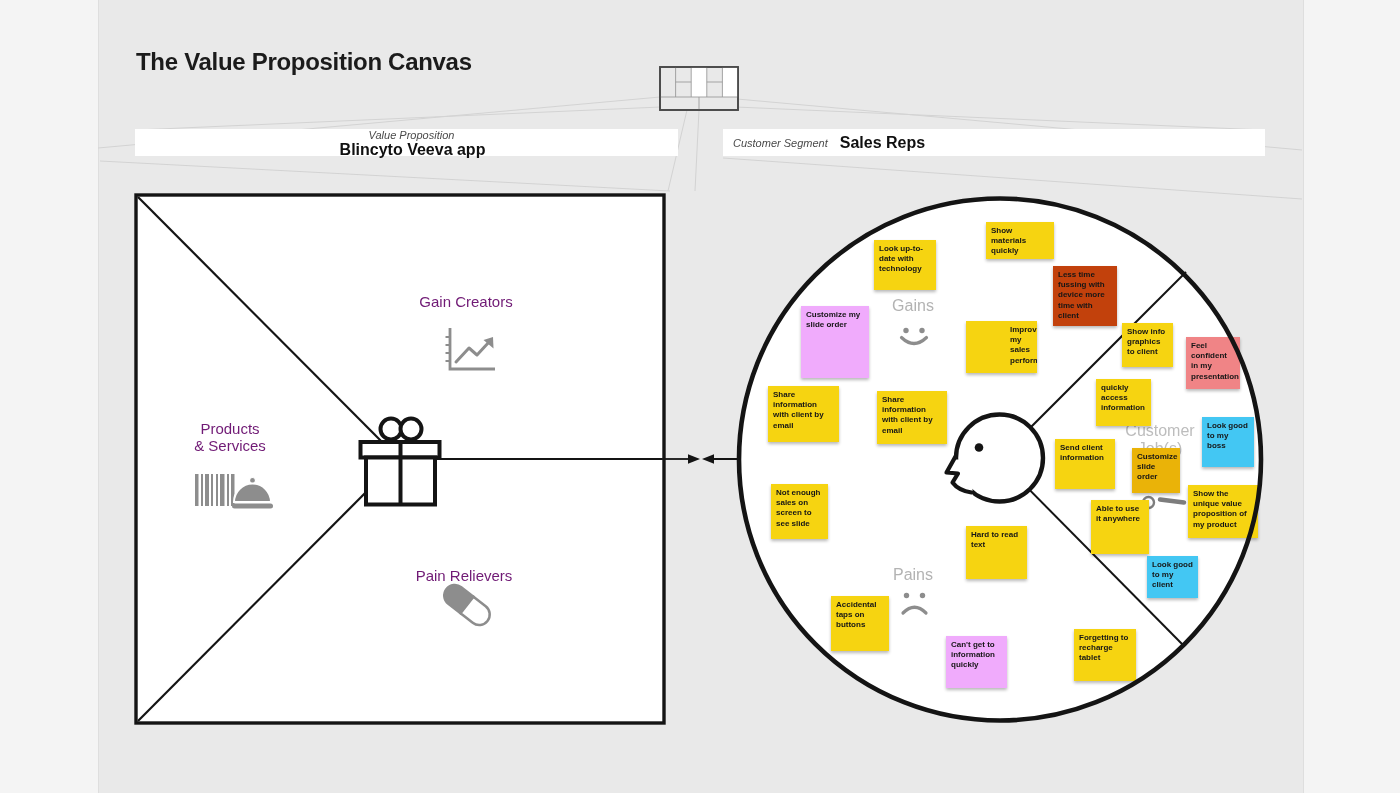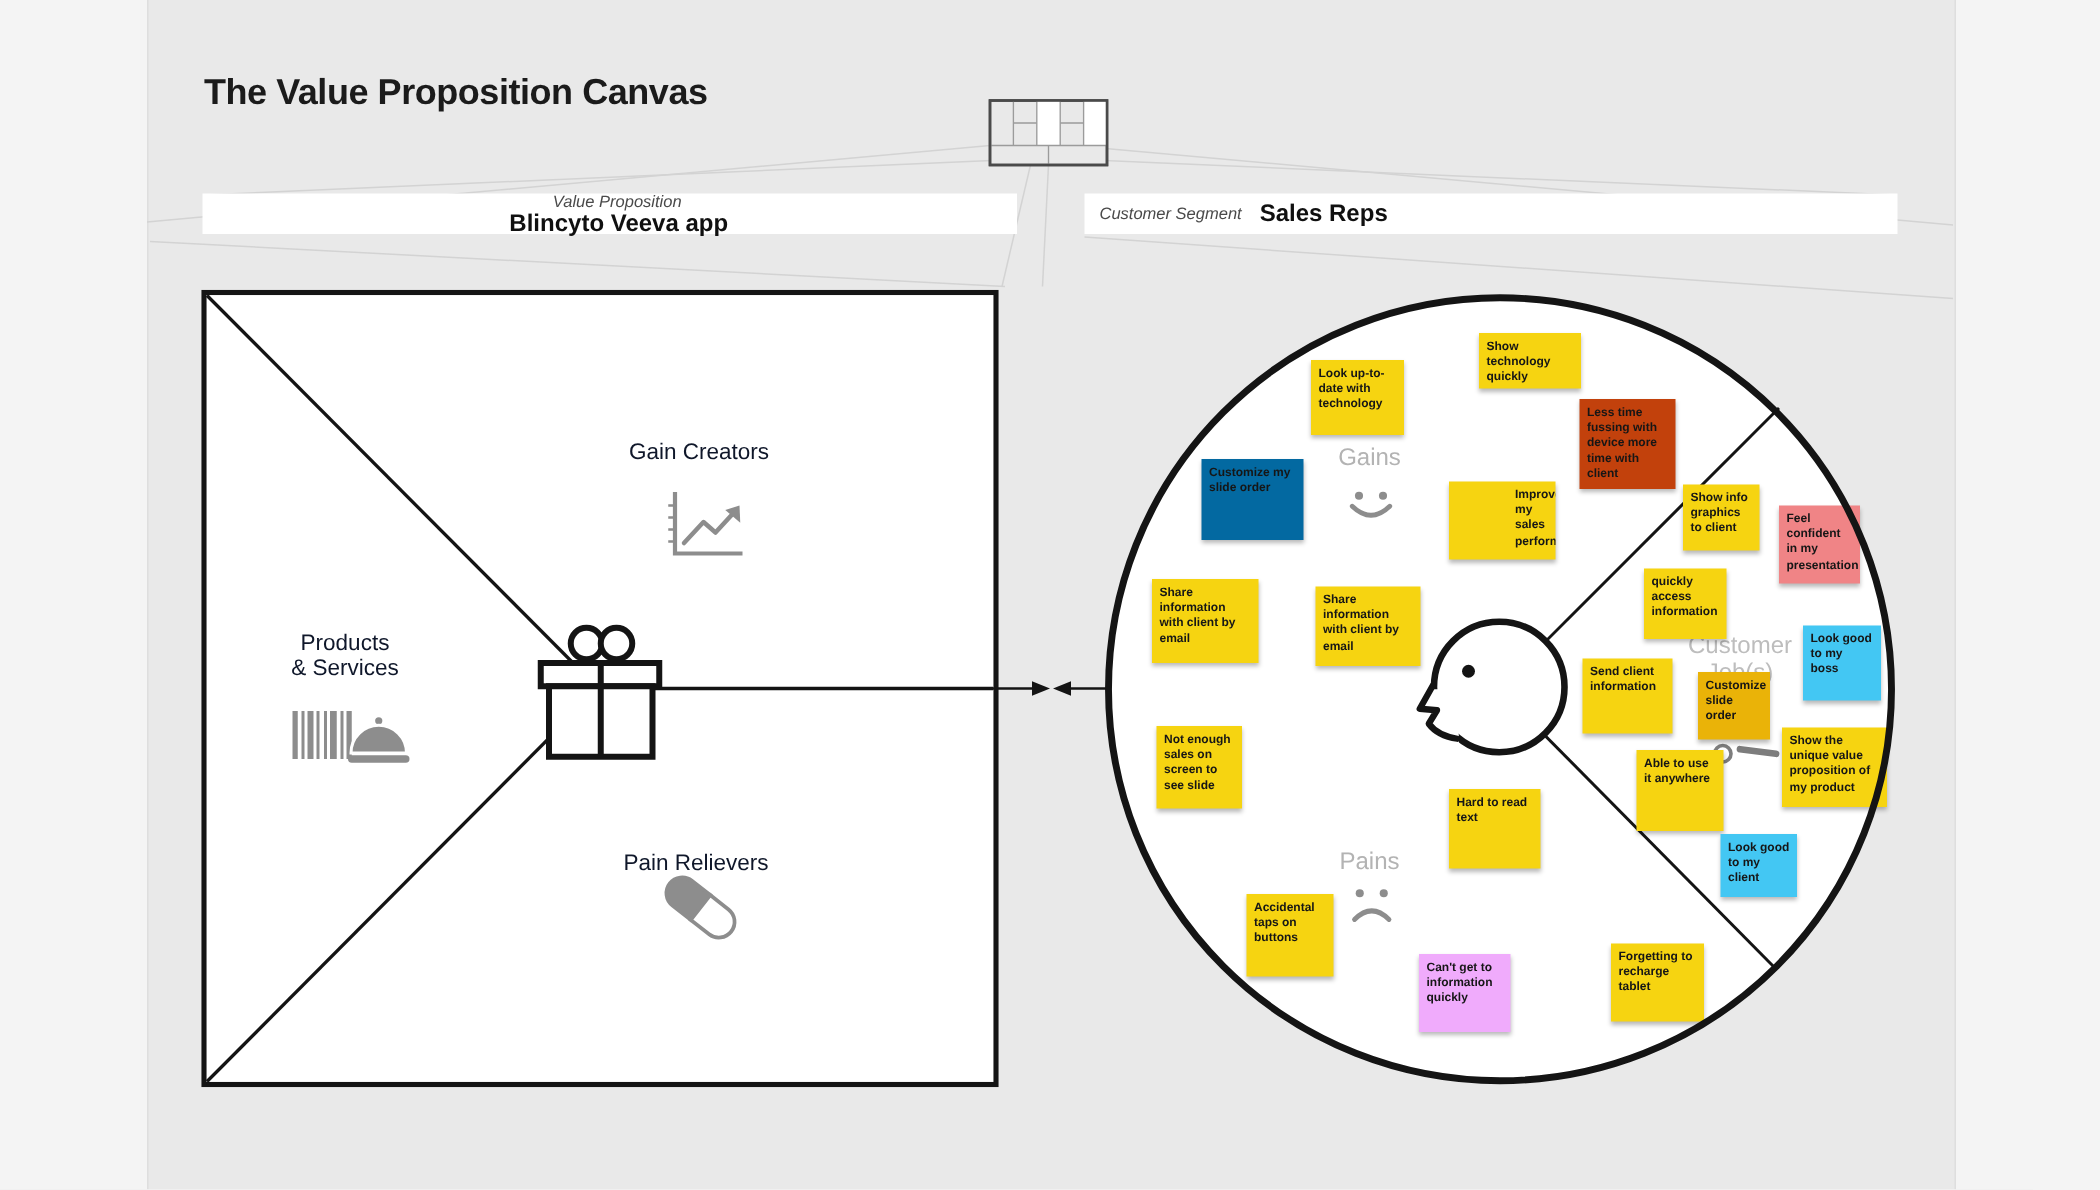--- a/index.html
+++ b/index.html
@@ -13,21 +13,21 @@
   #page-title{position:absolute;left:136px;top:48px;font-size:24px;font-weight:700;
               color:#1b1b1b;letter-spacing:-0.3px;z-index:2;}
   .name-bar{position:absolute;top:129px;height:27px;background:#ffffff;display:flex;
             align-items:center;z-index:2;}
   #vp-bar{left:135px;width:543px;flex-direction:column;}
   #cs-bar{left:723px;width:542px;}
   .bar-label{font-style:italic;font-size:11px;color:#4a4a4a;margin-left:10px;white-space:nowrap;}
   .bar-value{font-size:16px;font-weight:600;color:#101010;margin-left:12px;white-space:nowrap;}
   .zone-label{position:absolute;transform:translateX(-50%);text-align:center;z-index:4;
               white-space:nowrap;}
-  .sq-label{font-size:15px;color:#0f172a;line-height:17px;}
+  .sq-label{font-size:15px;color:#701a75;line-height:17px;}
   .ci-label{font-size:16px;color:#b3b3b3;line-height:18px;}
   #label-customer-jobs{color:#bdbdbd;}
   #notes-layer{position:absolute;left:0;top:0;width:1400px;height:793px;z-index:5;}
   .note{position:absolute;box-sizing:border-box;padding:4px 5px;font-size:8px;font-weight:600;
         line-height:1.28;color:#161616;box-shadow:0 2px 3px rgba(0,0,0,0.28);overflow:hidden;}
 </style>
 </head>
 <body>
 
 <div id="stage">
@@ -167,23 +167,23 @@
   <div class="zone-label sq-label" style="left:464px;top:567px;">Pain Relievers</div>
   <div class="zone-label ci-label" style="left:913px;top:297px;">Gains</div>
   <div class="zone-label ci-label" style="left:913px;top:566px;">Pains</div>
   <div class="zone-label ci-label" id="label-customer-jobs" style="left:1160px;top:422px;">
     <div>Customer</div>
     <div>Job(s)</div>
   </div>
 
   <div id="notes-layer">
       <div class="note" style="left: 874px; top: 240px; width: 62px; height: 50px; background: rgb(246, 212, 17);">Look up-to-date with technology</div>
-      <div class="note" style="left: 986px; top: 222px; width: 68px; height: 37px; background: rgb(246, 212, 17);">Show technology quickly</div>
+      <div class="note" style="left: 986px; top: 222px; width: 68px; height: 37px; background: rgb(246, 212, 17);">Show materials quickly</div>
       <div class="note" style="left: 1053px; top: 266px; width: 64px; height: 60px; background: #c2410c;">Less time fussing with device more time with client</div>
-      <div class="note" style="left: 801px; top: 306px; width: 68px; height: 54px; background: #0369a1;">Customize my slide order</div>
+      <div class="note" style="left: 801px; top: 306px; width: 68px; height: 72px; background: #f0abfc;">Customize my slide order</div>
       <div class="note" style="left: 966px; top: 321px; width: 71px; height: 52px; background: rgb(246, 212, 17); padding-left: 44px;">Improve my sales performance</div>
       <div class="note" style="left: 1122px; top: 323px; width: 51px; height: 44px; background: rgb(246, 212, 17);">Show info graphics to client</div>
       <div class="note" style="left: 1186px; top: 337px; width: 54px; height: 52px; background: rgb(240, 132, 134);">Feel confident in my presentation</div>
       <div class="note" style="left: 1096px; top: 379px; width: 55px; height: 47px; background: rgb(246, 212, 17);">quickly access information</div>
       <div class="note" style="left: 768px; top: 386px; width: 71px; height: 56px; background: rgb(246, 212, 17);">Share information with client by email</div>
       <div class="note" style="left: 877px; top: 391px; width: 70px; height: 53px; background: rgb(246, 212, 17);">Share information with client by email</div>
       <div class="note" style="left: 1202px; top: 417px; width: 52px; height: 50px; background: rgb(67, 199, 243);">Look good to my boss</div>
       <div class="note" style="left: 1055px; top: 439px; width: 60px; height: 50px; background: rgb(246, 212, 17);">Send client information</div>
       <div class="note" style="left: 1132px; top: 448px; width: 48px; height: 45px; background: #eab308;">Customize slide order</div>
       <div class="note" style="left: 1091px; top: 500px; width: 58px; height: 54px; background: rgb(246, 212, 17);">Able to use it anywhere</div>

